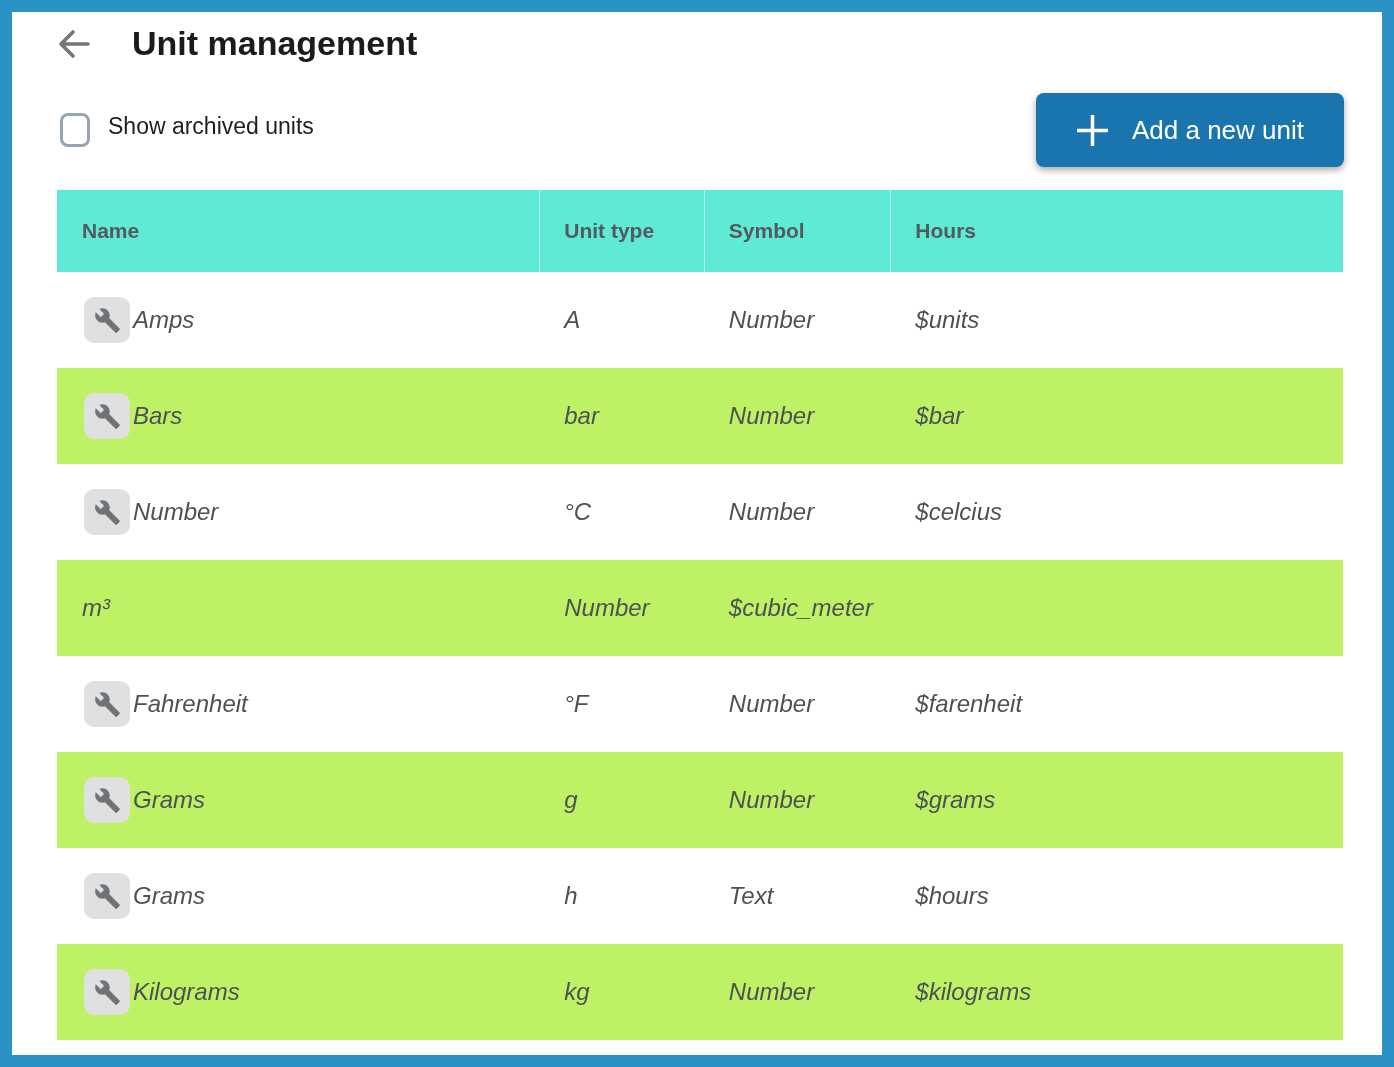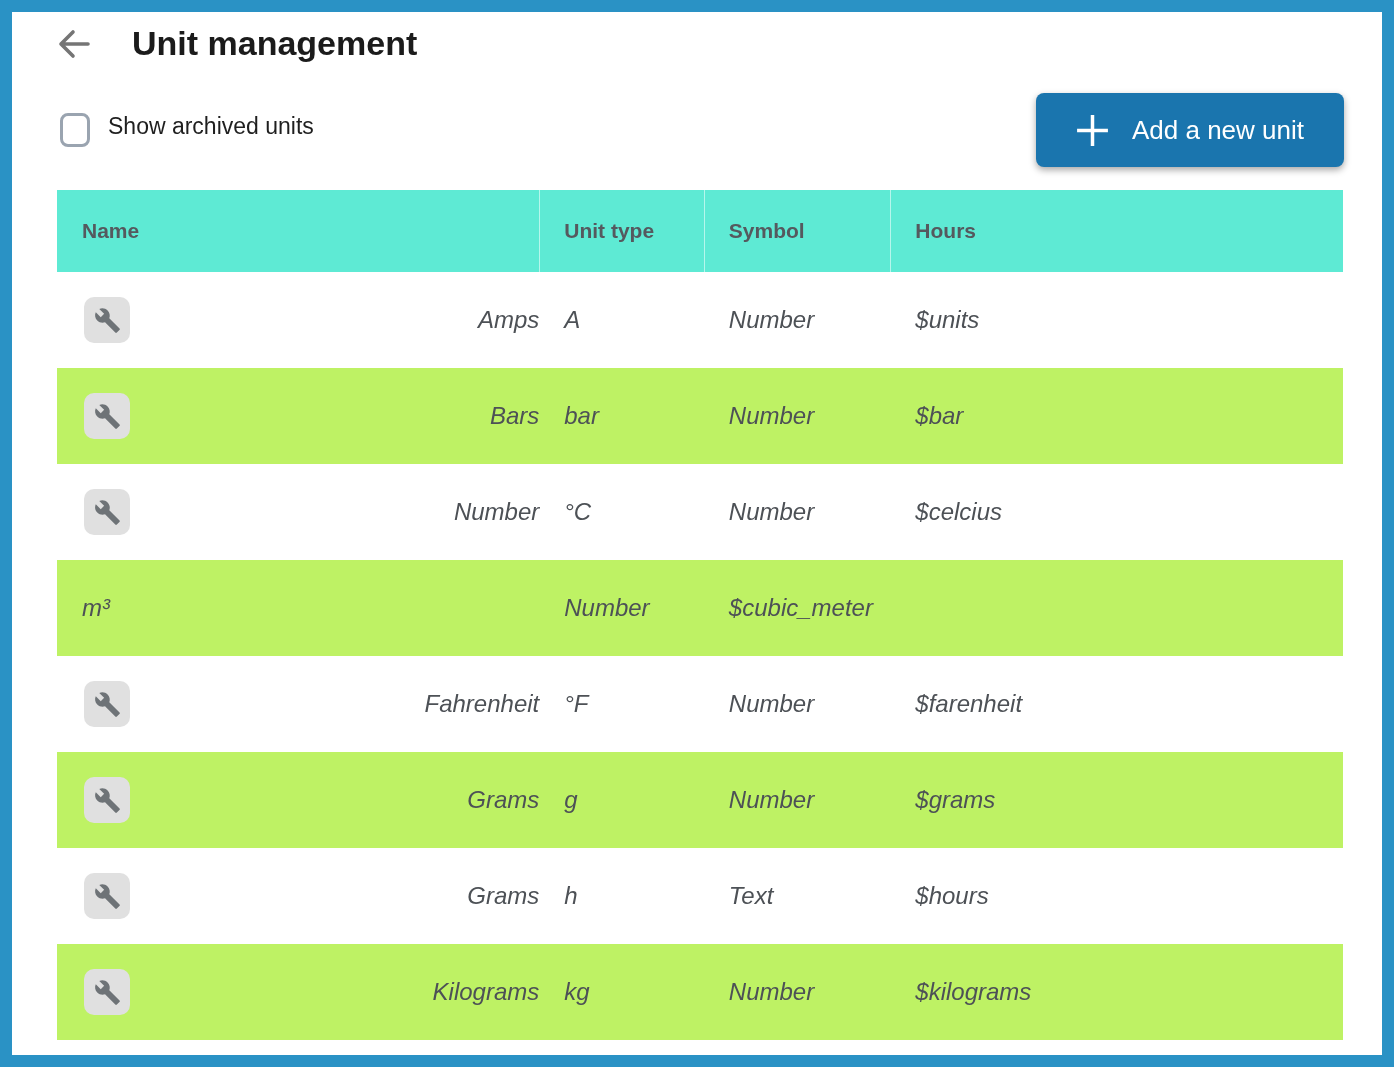--- a/index.html
+++ b/index.html
@@ -125,21 +125,20 @@
     background: #bef264;
   }
   .td {
     padding-left: 25px;
   }
   .td-name {
     display: flex;
     align-items: center;
     gap: 3px;
     padding-left: 27px;
-    justify-content: space-between;
   }
   .cell-text {
     font-size: 24px;
     font-style: italic;
     color: #4d5156;
   }
   .icon-btn {
     width: 46px;
     height: 46px;
     border-radius: 10px;

